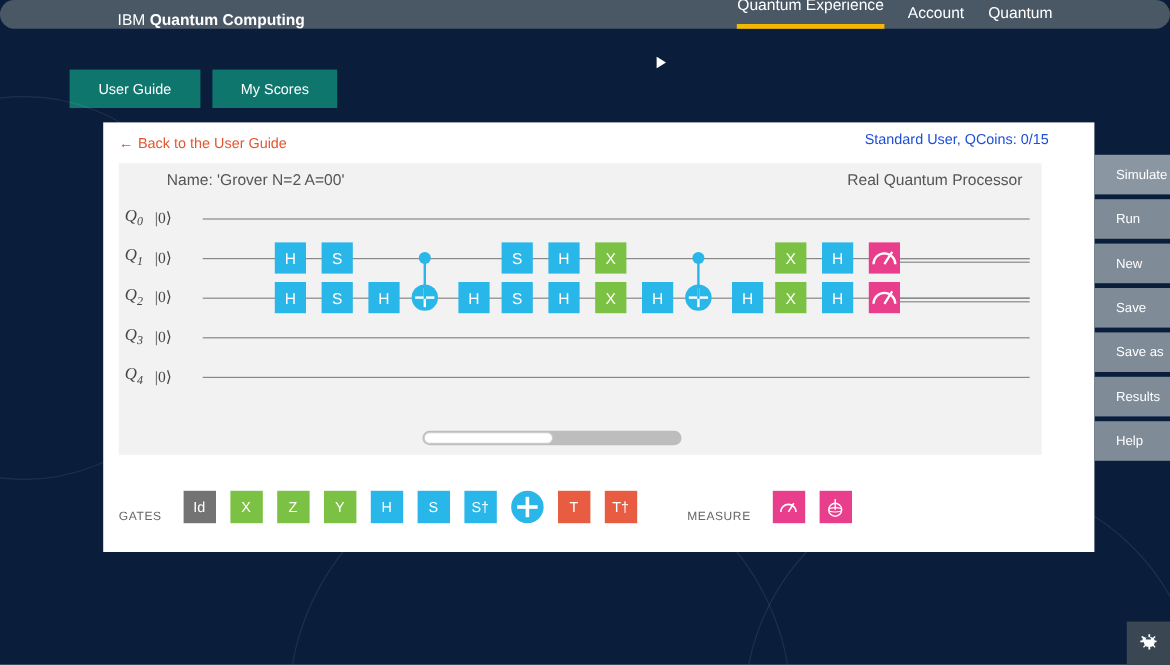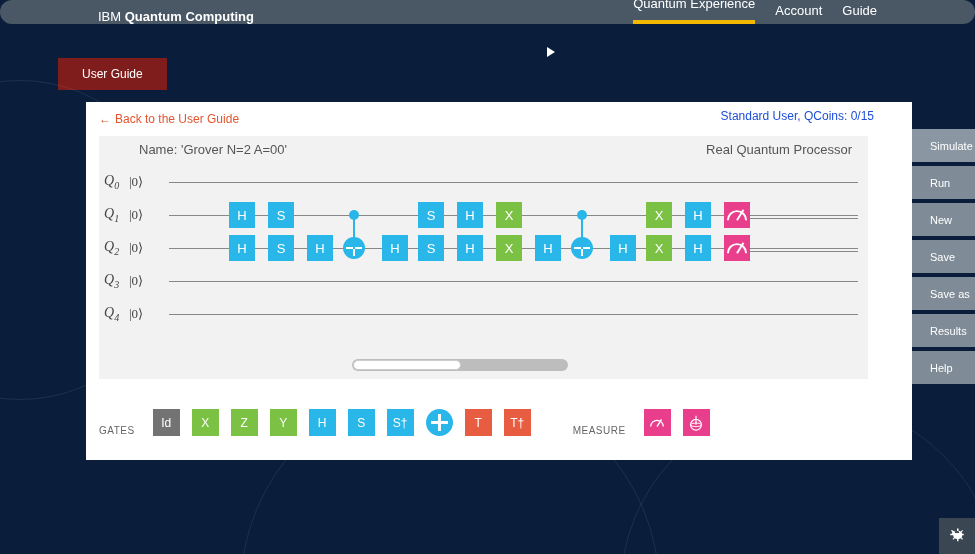--- a/index.html
+++ b/index.html
@@ -12,21 +12,21 @@
   
   .header { height: 24px; background:#4a5866; display:flex; align-items:flex-end; justify-content:space-between; padding:0 98px 0 98px; color:#fff; font-size:13px;border-radius:17px; }
   .header .brand-light { font-weight:300; }
   .header .brand-bold { font-weight:600; }
   .header .navlinks { display:flex; gap:20px; align-items:center;}
   .header .navlinks span { cursor:pointer; padding-bottom:0; }
   .nav-active { border-bottom: 4px solid #f5b800; padding-bottom: 9px !important; }
 
   
   .tabs { margin-left:58px; margin-top:34px; display:flex; gap:10px; }
-  .tab { padding:9px 24px; background:#7f1d1d; color:#fff; font-size:12px; cursor:pointer; }
+  .tab { padding:9px 24px; background:#0f766e; color:#fff; font-size:12px; cursor:pointer; }
   .tab.active { background:#fff; color:#333; font-weight:600; }
 
   
   .workspace { position:absolute; left:86px; top:102px; width:826px; height:358px; background:#fff; }
   
   .ws-inner { position:relative; width:100%; height:100%; }
 
   .backlink { position:absolute; left:13px; top:10px; font-size:12px; color:#e4552f; cursor:pointer; display:flex; align-items:center; gap:4px;}
   .userinfo { position:absolute; right:38px; top:7px; font-size:12px; color:#1d4ed8; }
 
@@ -82,30 +82,31 @@
 <div class="bg-deco" style="width:420px;height:420px;left:240px;top:380px;"></div>
 <div class="bg-deco" style="width:380px;height:380px;left:620px;top:400px;"></div>
 
 <div class="header">
   <div>
     <span class="brand-light">IBM </span><span class="brand-bold">Quantum Computing</span>
   </div>
   <div class="navlinks">
     <span class="nav-active">Quantum Experience</span>
     <span>Account</span>
-    <span>Guide</span>
+    <span>Quantum</span>
   </div>
 </div>
 
 <svg style="position:absolute;left:547px;top:47px;" width="10" height="10">
     <polygon points="0,0 8,5 0,10" fill="#fff"></polygon>
   </svg>
 
 <div class="tabs">
   <div class="tab">User Guide</div>
+  <div class="tab">My Scores</div>
 </div>
 
 <div class="workspace">
  <div class="ws-inner">
   <div class="backlink">
     <span>←</span>
     <span>Back to the User Guide</span>
   </div>
   <div class="userinfo">Standard User, QCoins: 0/15</div>
 

